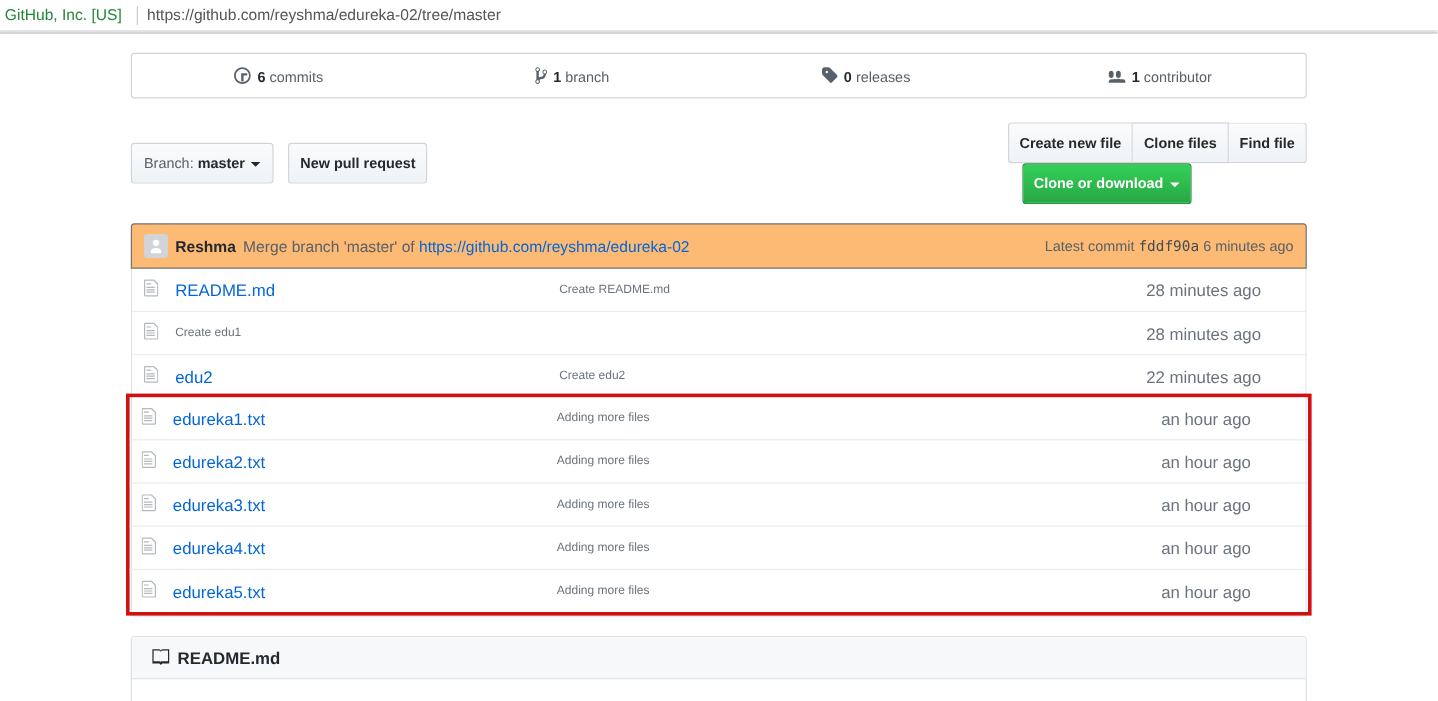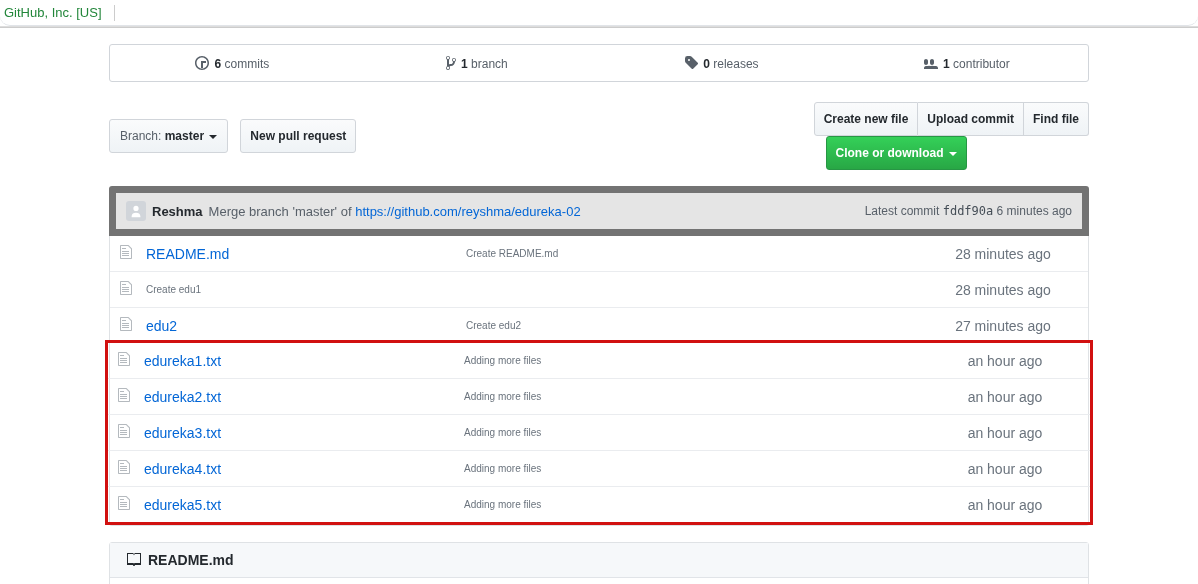--- a/index.html
+++ b/index.html
@@ -1,37 +1,37 @@
 <!DOCTYPE html>
 <html><head>
   <meta charset="utf-8">
   <style>
     * { margin:0; padding:0; box-sizing:border-box; }
     body { font-family:-apple-system,BlinkMacSystemFont,"Segoe UI",Helvetica,Arial,sans-serif; font-size:14px; color:#24292e; background:#fff; }
-    .addrbar { height:26px; border-bottom:1px solid #e1e4e8; display:flex; align-items:center; padding:0 4px; font-size:13px;border-radius:10px; }
+    .addrbar { height:26px; border-bottom:1px solid #e1e4e8; display:flex; align-items:center; padding:0 4px; font-size:13px; }
     .addrbar .sec { color:#22863a; margin-right:4px; }
     .addrbar .sep { width:1px; height:16px; background:#ccc; margin:0 8px; }
     .addrbar .url { color:#555; }
     .hr2 { height:2px; background:#ddd; border-bottom:1px solid #ccc; }
     .container { width:980px; margin:0 auto; }
     .overall { margin-top:16px; margin-bottom:20px; border:1px solid #d1d5da; border-radius:3px; display:flex; }
     .overall .cell { flex:1; text-align:center; padding:10px 0; font-size:12px; color:#586069; }
     .overall .cell svg { vertical-align:text-bottom; fill:#586069; margin-right:2px; }
     .overall .cell b { color:#24292e; font-weight:600; }
     .file-nav { display:flex; align-items:center; justify-content:space-between; margin-bottom:16px; }
     .btn { display:inline-block; padding:6px 9px; font-size:12px; line-height:20px; color:#24292e; background:linear-gradient(#fafbfc,#eff3f6); border:1px solid #d1d5da; border-radius:3px; cursor:pointer; white-space:nowrap; font-weight:600; }
     .btn.primary { color:#fff; background:linear-gradient(#34d058,#28a745); border-color:#279644; }
     .branch-select { padding:6px 10px; }
     .branch-select .lbl { color:#586069; font-weight:400; }
     .branch-select .val { font-weight:600; }
     .btn-group { display:flex; }
     .btn-group .btn { border-radius:0; border-left-width:0; margin:0; }
     .btn-group .btn:first-child { border-radius:3px 0 0 3px; border-left-width:1px; }
     .btn-group .btn:last-child { border-radius:0 3px 3px 0; }
-    .commit-tease { background:#e5e5e5; border:7px solid #737373; border-radius:3px 3px 0 0; padding:8px 10px; display:flex; align-items:center; justify-content:space-between; font-size:13px; }
+    .commit-tease { background:#fdba74; border:1px solid #737373; border-radius:3px 3px 0 0; padding:8px 10px; display:flex; align-items:center; justify-content:space-between; font-size:13px; }
     .commit-tease .left { display:flex; align-items:center; gap:6px; }
     .avatar { width:20px; height:20px; border-radius:3px; background:#d1d5da; display:flex; align-items:center; justify-content:center; }
     .avatar svg { fill:#fff; }
     .commit-tease .author { font-weight:600; color:#24292e; }
     .commit-tease .msg { color:#586069;text-align:right; }
     .commit-tease .msg a { color:#0366d6; text-decoration:none; }
     .commit-tease .right { color:#586069; font-size:12px; }
     .sha { font-family:SFMono-Regular,Menlo,monospace; font-size:12px; color:#444d56; }
     .file-list { border:1px solid #dfe2e5; border-top:none; border-radius:0 0 3px 3px; }
     .file-row { display:flex; align-items:center; padding:8px 10px; border-top:1px solid #eaecef; }
@@ -49,20 +49,21 @@
     .readme-body { padding:32px 45px; }
     .caret { display:inline-block; width:0; height:0; border-left:4px solid transparent; border-right:4px solid transparent; border-top:4px solid currentColor; vertical-align:middle; margin-left:2px; }
     .gap { width:8px; display:inline-block; }
   </style>
 </head>
 <body>
 
 <div class="addrbar">
   <span class="sec">GitHub, Inc. [US]</span>
   <span class="sep"></span>
+  <span class="url">https://github.com/reyshma/edureka-02/tree/master</span>
 </div>
 <div class="hr2"></div>
 
 <div class="container">
 
   <div class="overall">
     <div class="cell">
       <svg width="14" height="16" viewBox="0 0 14 16">
           <path d="M8 13H6V6h5v2H8v5zM7 1C3.14 1 0 4.14 0 8s3.14 7 7 7 7-3.14 7-7-3.14-7-7-7zm0 12.5c-3.03 0-5.5-2.47-5.5-5.5S3.97 2.5 7 2.5s5.5 2.47 5.5 5.5-2.47 5.5-5.5 5.5z"></path>
         </svg>
@@ -93,21 +94,21 @@
       <button class="btn branch-select">
         <span class="lbl">Branch:</span>
         <span class="val">master</span>
         <span class="caret"></span>
       </button><span class="gap"></span>
       <button class="btn">New pull request</button>
     </div>
     <div>
       <span class="btn-group">
         <button class="btn">Create new file</button>
-        <button class="btn">Upload commit</button>
+        <button class="btn">Clone files</button>
         <button class="btn">Find file</button>
       </span><span class="gap"></span>
       <button class="btn primary">
         <span>Clone or download</span>
         <span class="caret"></span>
       </button>
     </div>
   </div>
 
   <div class="commit-tease">
@@ -145,21 +146,21 @@
             </svg></span>
           <span class="fmsg">Create edu1</span>
           <span class="ftime">28 minutes ago</span>
         </div>
         <div class="file-row">
           <span class="ficon"><svg width="12" height="16" viewBox="0 0 12 16">
               <path d="M6 5H2V4h4v1zM2 8h7V7H2v1zm0 2h7V9H2v1zm0 2h7v-1H2v1zm10-7.5V14c0 .55-.45 1-1 1H1c-.55 0-1-.45-1-1V2c0-.55.45-1 1-1h7.5L12 4.5zM11 5L8 2H1v12h10V5z"></path>
             </svg></span>
           <span class="fname"><a href="#">edu2</a></span>
           <span class="fmsg">Create edu2</span>
-          <span class="ftime">27 minutes ago</span>
+          <span class="ftime">22 minutes ago</span>
         </div>
       </div>
     <div class="highlight-box" id="hl-rows">
         <div class="file-row">
           <span class="ficon"><svg width="12" height="16" viewBox="0 0 12 16">
               <path d="M6 5H2V4h4v1zM2 8h7V7H2v1zm0 2h7V9H2v1zm0 2h7v-1H2v1zm10-7.5V14c0 .55-.45 1-1 1H1c-.55 0-1-.45-1-1V2c0-.55.45-1 1-1h7.5L12 4.5zM11 5L8 2H1v12h10V5z"></path>
             </svg></span>
           <span class="fname"><a href="#">edureka1.txt</a></span>
           <span class="fmsg">Adding more files</span>
           <span class="ftime">an hour ago</span>

